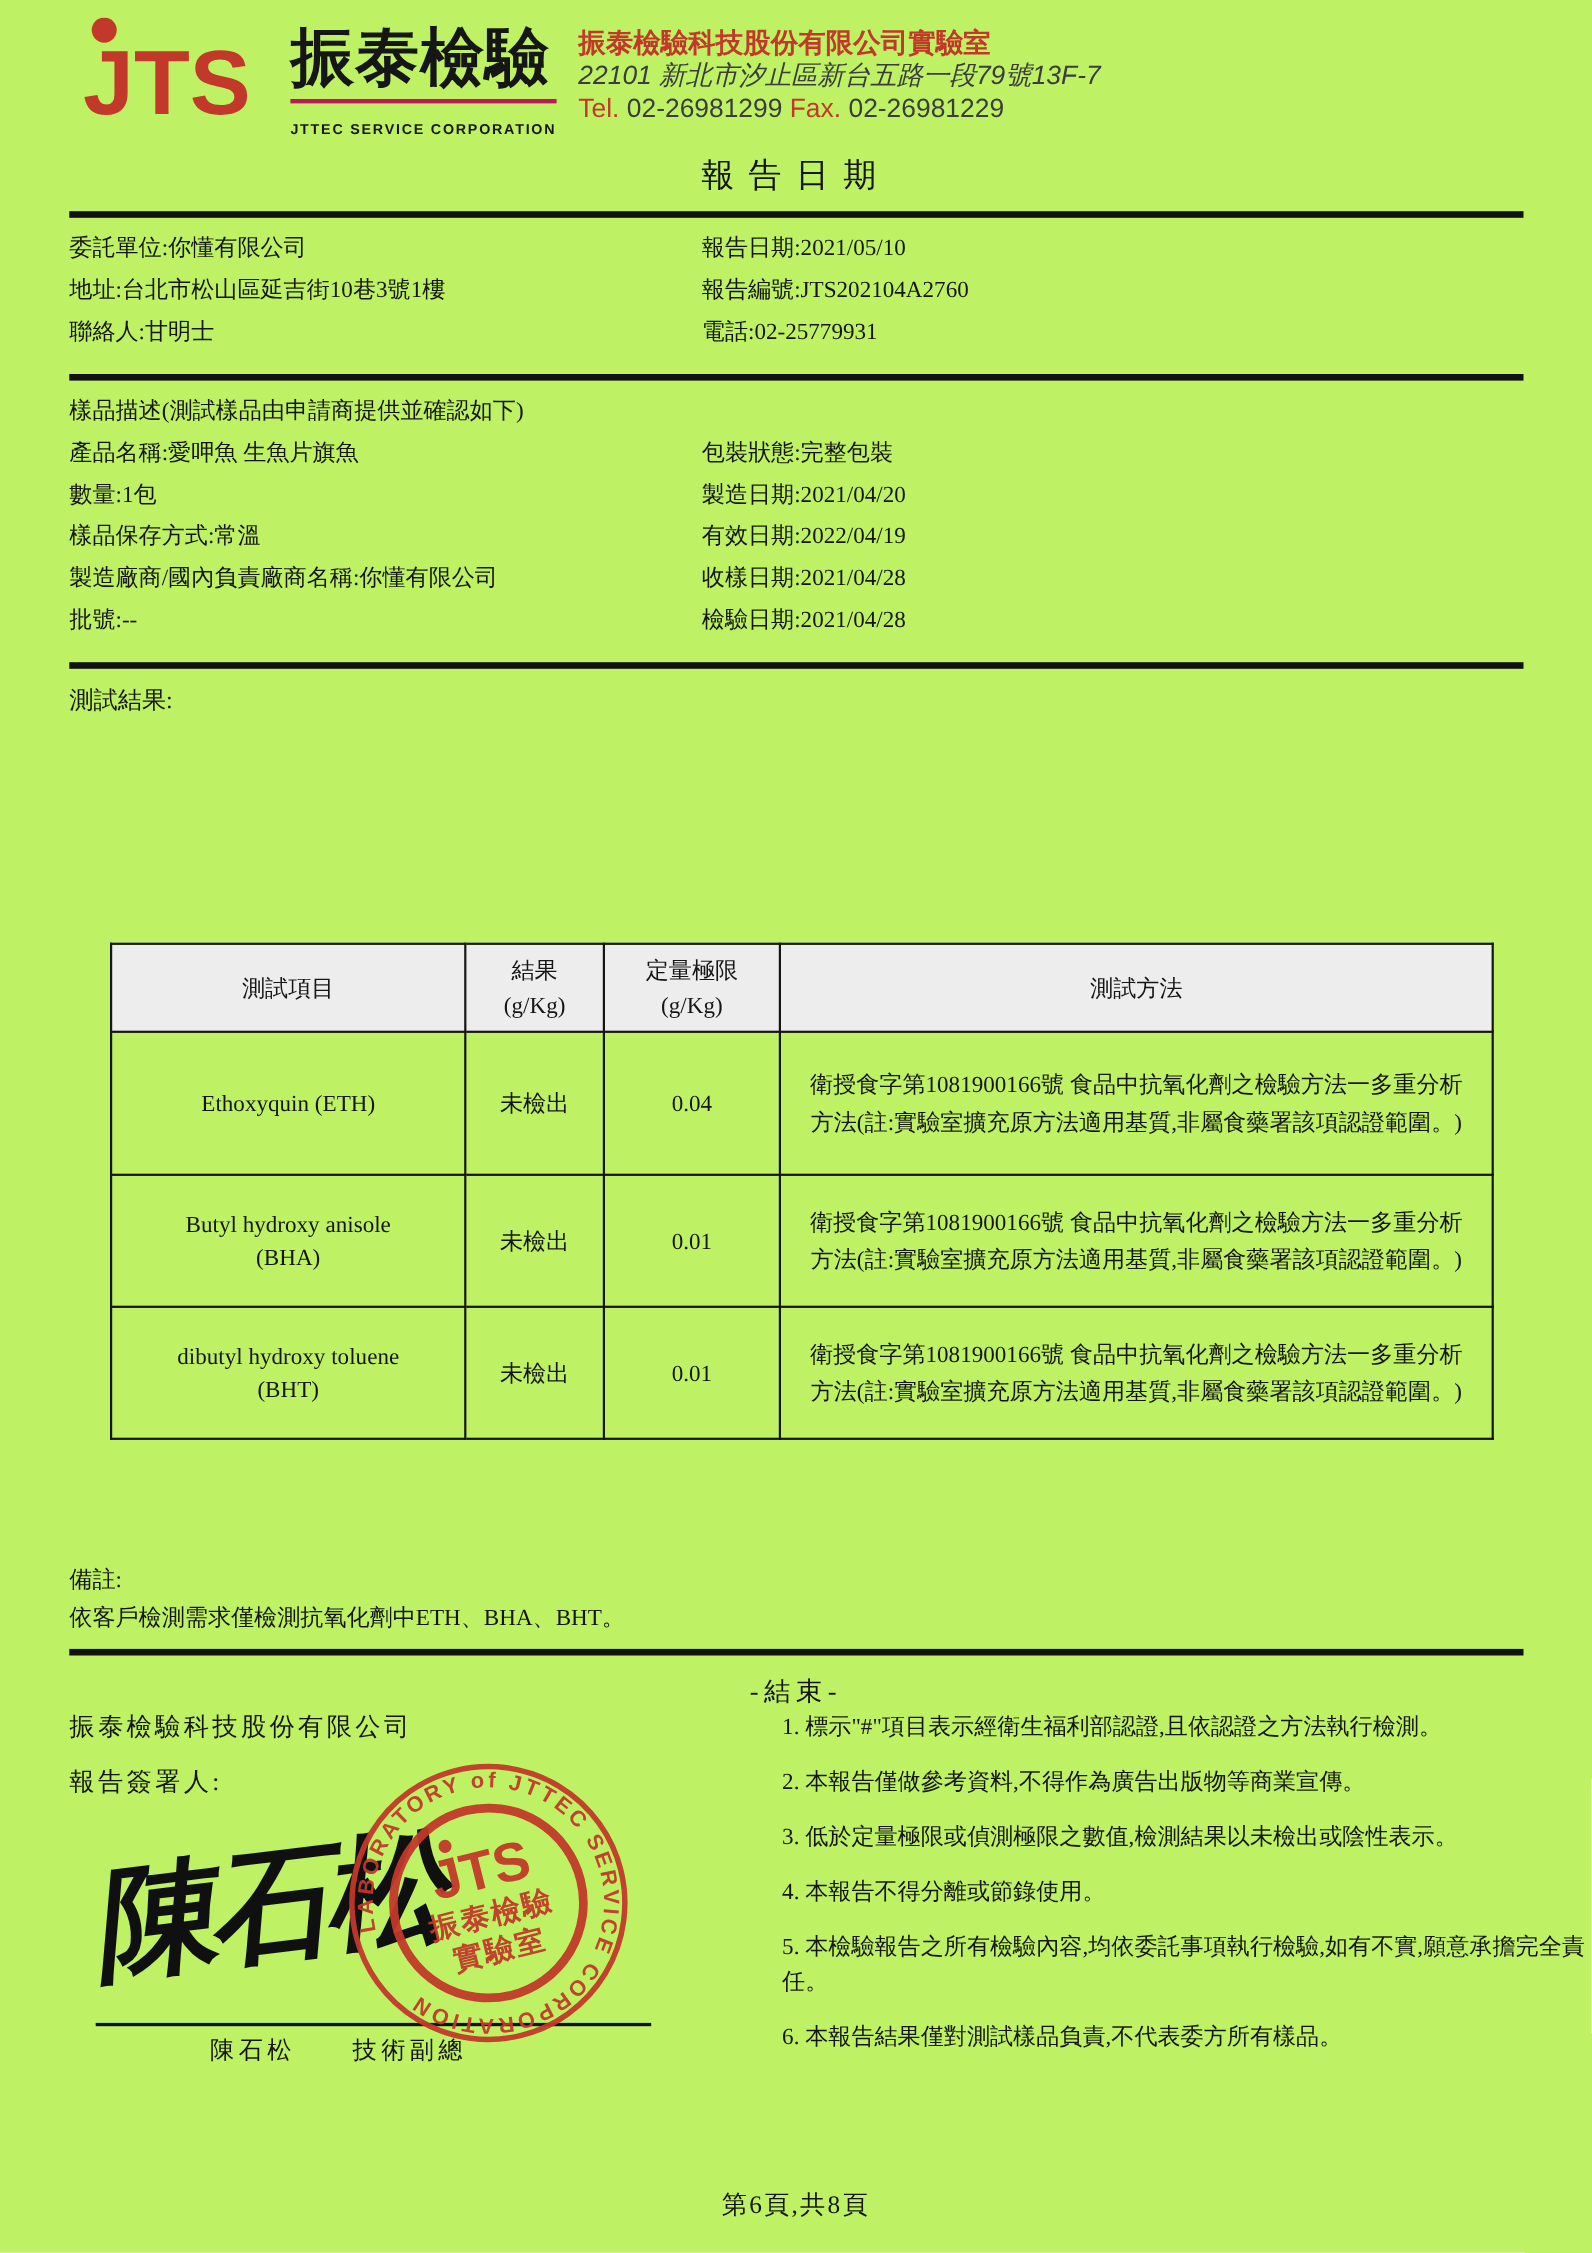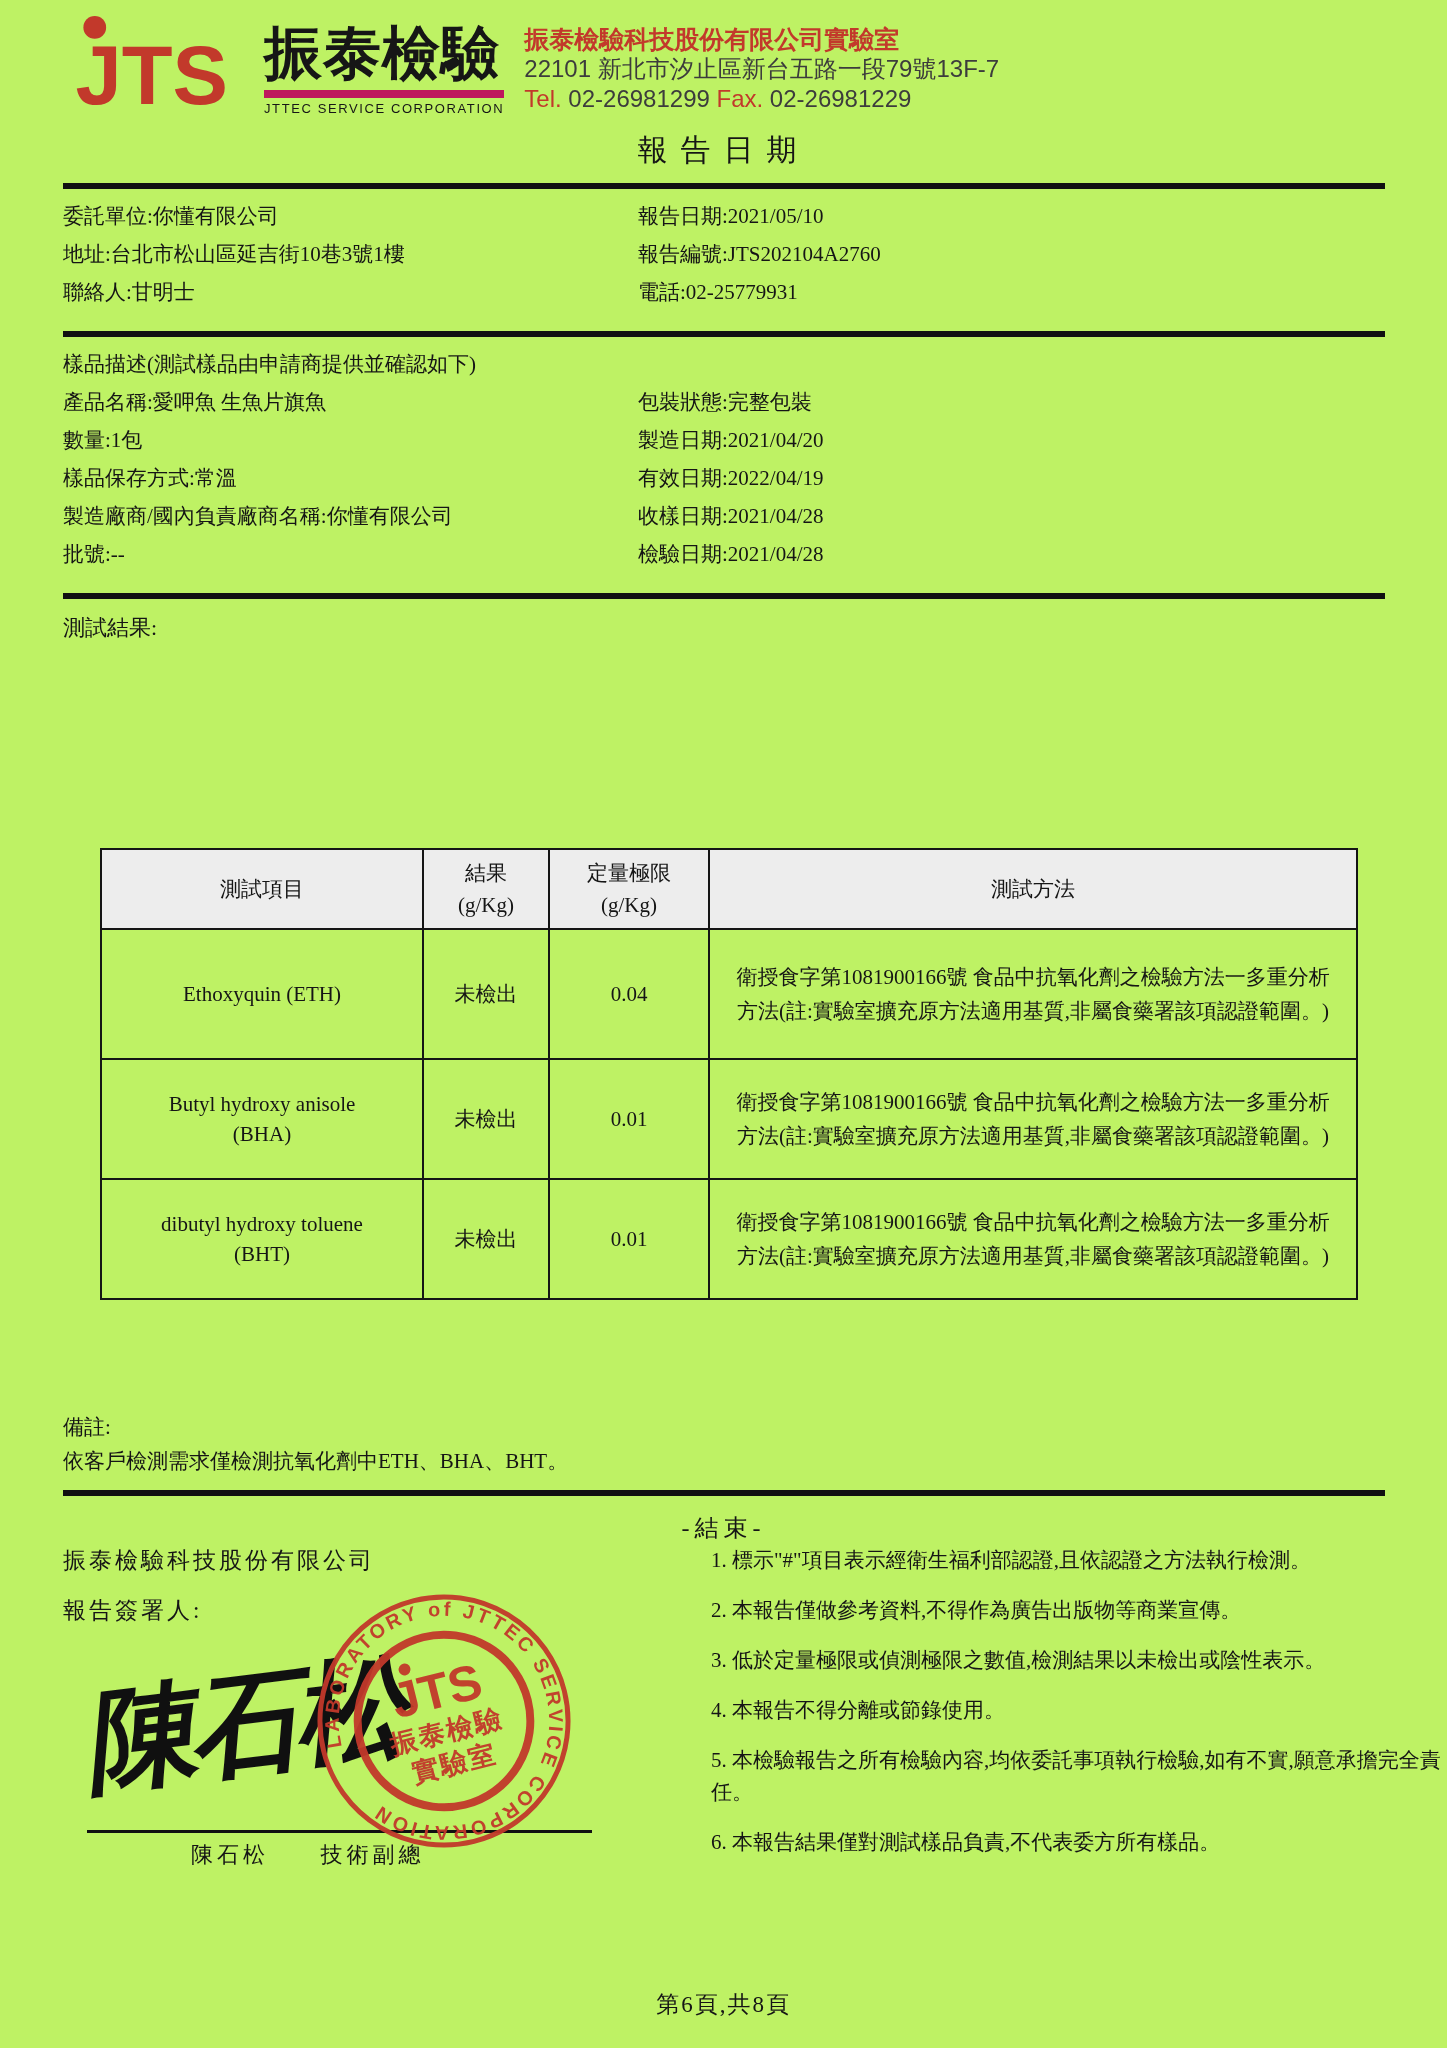--- a/index.html
+++ b/index.html
@@ -15,24 +15,24 @@
     font-family:"Liberation Serif","DejaVu Serif",serif;
   }
 
   
   .masthead{display:flex;align-items:flex-start;padding:16px 0 0 72px;}
   .logo{display:flex;align-items:flex-start;}
   .logo-mark{width:182px;height:98px;flex:0 0 auto;}
   .logo-mark text{font-family:"Liberation Sans","DejaVu Sans",sans-serif;font-weight:bold;font-size:95px;fill:var(--brand_red);}
   .logo-cn-wrap{margin-left:10px;}
   .logo-cn{font-family:"Liberation Sans","DejaVu Sans",sans-serif;font-weight:bold;font-size:58px;line-height:74px;letter-spacing:1px;color:#161616;}
-  .logo-en{border-top:8px solid #be185d;font-family:"Liberation Sans","DejaVu Sans",sans-serif;font-weight:normal;font-size:13px;letter-spacing:1.6px;padding-top:3px;color:#161616;}
+  .logo-en{border-top:4px solid #be185d;font-family:"Liberation Sans","DejaVu Sans",sans-serif;font-weight:bold;font-size:13px;letter-spacing:1.6px;padding-top:16px;color:#161616;}
   .head-info{margin-left:20px;padding-top:8px;font-family:"Liberation Sans","DejaVu Sans",sans-serif;}
   .head-company{color:var(--brand_red);font-weight:bold;font-size:25px;line-height:30px;}
-  .head-address{color:#3c3c3c;font-size:24px;line-height:30px;}
+  .head-address{color:#3c3c3c;font-size:24px;line-height:30px;font-style:italic;}
   .head-telfax{color:#3c3c3c;font-size:24px;line-height:30px;}
   .red{color:var(--brand_red);}
 
   
   .report-title{text-align:center;font-size:30px;letter-spacing:13px;margin-top:14px;}
   .rule{height:6px;background:var(--rule_black);margin:12px 62px 0 63px;}
 
   
   .info-sec{padding:8px 0 8px 63px;font-size:21px;}
   .info-row{display:flex;line-height:38px;}

